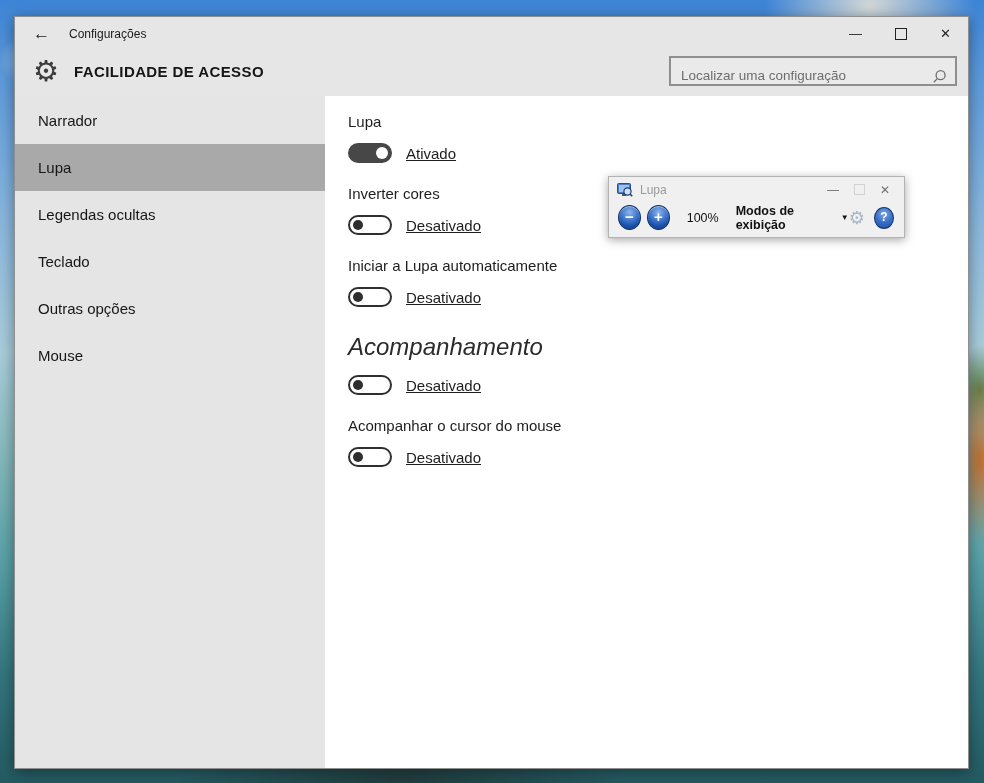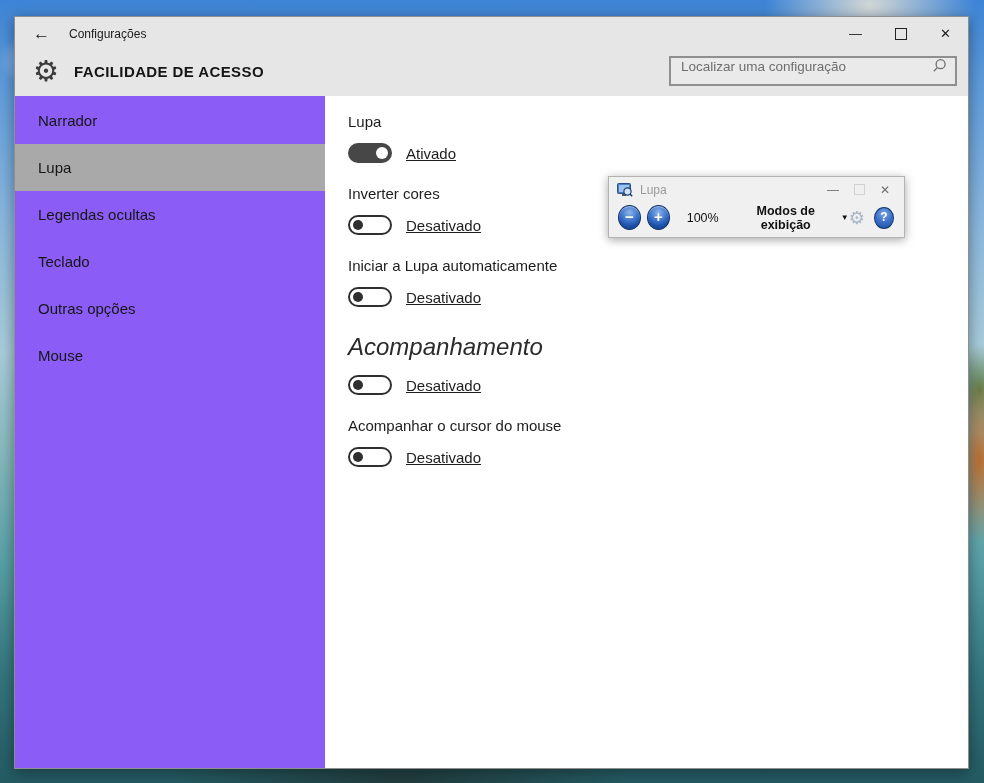--- a/index.html
+++ b/index.html
@@ -27,30 +27,30 @@
   .tb-title{margin-left:16px;font-size:12px;color:#1a1a1a;text-align:center;}
   .tb-controls{margin-left:auto;display:flex;align-items:center;height:100%;}
   .tb-btn{width:45px;height:100%;display:flex;align-items:center;justify-content:center;font-size:13px;color:#222;}
   .tb-max-box{width:10px;height:10px;border:1.5px solid #222;}
   .headrow{display:flex;align-items:center;padding:6px 0 0 0;}
   .gear-big{margin-left:18px;font-size:29px;line-height:29px;color:#3c3c3c;}
   .app-title{margin-left:15px;font-size:15px;font-weight:bold;color:#151515;letter-spacing:.4px;}
   .search{
     margin-left:auto;margin-right:11px;width:268px;height:26px;
     background:#eaeaea;border:2px solid #8f8f8f;
-    display:flex;align-items:flex-start;padding:0 8px;
+    display:flex;align-items:flex-end;padding:0 8px;
   }
   .search input{
     flex:1;border:none;background:transparent;outline:none;
     font-family:"Liberation Sans",sans-serif;font-size:13.5px;color:#555;
   }
   .search input::placeholder{color:#6e6e6e;opacity:1;}
   
   .bodyrow{flex:1;display:flex;min-height:0;}
-  .sidebar{flex:0 0 310px;background:#8b5cf6;padding-top:1px;}
+  .sidebar{flex:0 0 310px;background:#e5e5e5;padding-top:1px;}
   .side-item{height:47px;display:flex;align-items:center;padding-left:23px;font-size:15px;color:#161616;}
   .side-item.sel{background:#a9a9a9;}
   .main{flex:1;background:#ffffff;padding:17px 0 0 23px;}
   .h1{font-size:26px;font-weight:300;color:#2b2b2b;margin:0 0 16px 0;}
   .h2{font-size:24px;font-weight:300;color:#2b2b2b;margin:26px 0 14px 0;font-style:italic;}
   .setting{margin-bottom:22px;}
   .set-label{font-size:15px;color:#1d1d1d;margin-bottom:13px;}
   .toggle-row{display:flex;align-items:center;}
   .toggle{position:relative;width:44px;height:20px;border-radius:11px;flex:0 0 auto;}
   .toggle.on{background:#474747;}
@@ -72,21 +72,21 @@
   .mag-max{width:9px;height:9px;border:1.5px solid #d2d2d2;}
   .mag-bar{flex:1;display:flex;align-items:center;padding:0 10px 4px 9px;}
   .blue-btn{
     width:23px;height:23px;border-radius:50%;
     background:radial-gradient(circle at 50% 28%,#8db4ea 0%,#3a71c9 45%,#1b4fa8 70%,#123a7e 100%);
     border:1px solid #0d2f63;box-shadow:inset 0 1px 1px rgba(255,255,255,.5);
     color:#fff;font-size:15px;font-weight:bold;line-height:21px;text-align:center;
   }
   .blue-btn + .blue-btn{margin-left:6px;}
   .zoom-pct{margin-left:17px;font-size:12.5px;color:#111;}
-  .views{margin-left:17px;display:flex;align-items:center;font-size:12.5px;font-weight:bold;color:#111;text-align:center;}
+  .views{margin-left:17px;display:flex;align-items:center;font-size:12.5px;font-weight:bold;color:#111;}
   .views .arr{font-size:8px;margin-left:5px;color:#111;}
   .mag-gear{margin-left:auto;font-size:18px;color:#a9b6c6;line-height:18px;}
   .help-btn{
     margin-left:9px;width:20px;height:20px;border-radius:50%;
     background:radial-gradient(circle at 50% 30%,#7ea8e6 0%,#3a6fc9 50%,#1c4da0 100%);
     border:1px solid #12366e;color:#fff;font-size:12px;font-weight:bold;
     line-height:19px;text-align:center;
   }
   svg{display:block;}
 </style>

